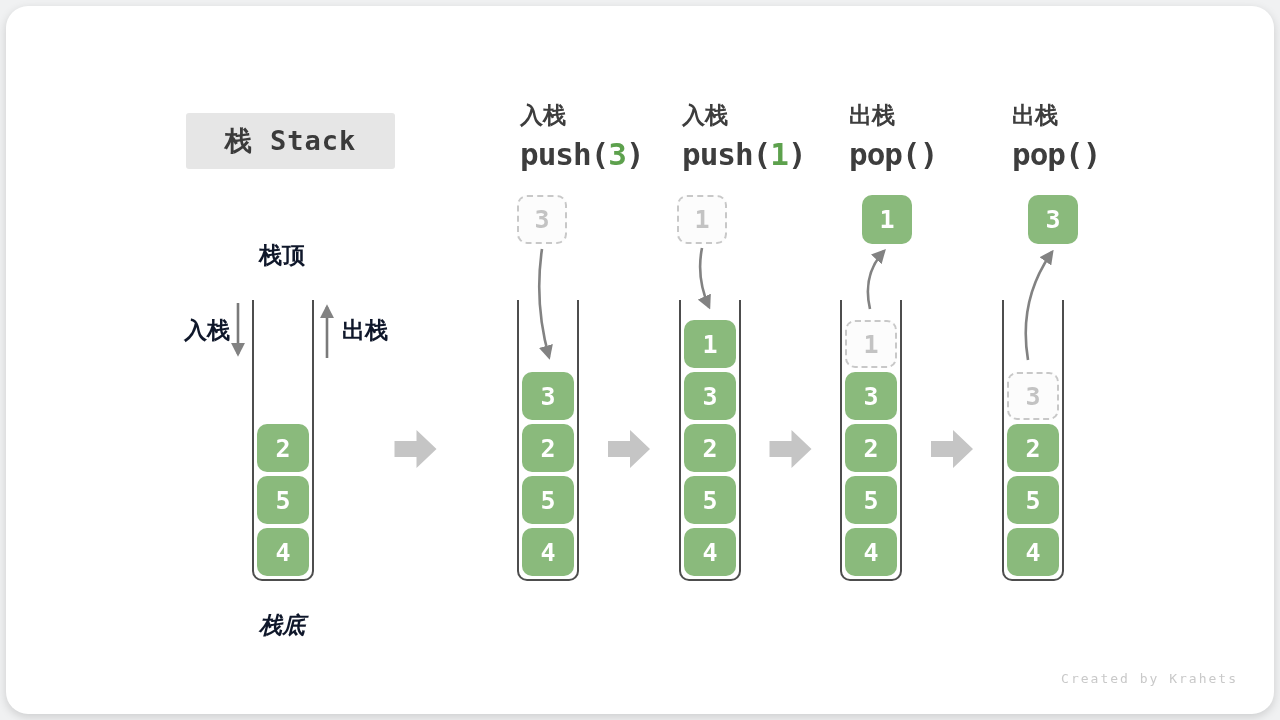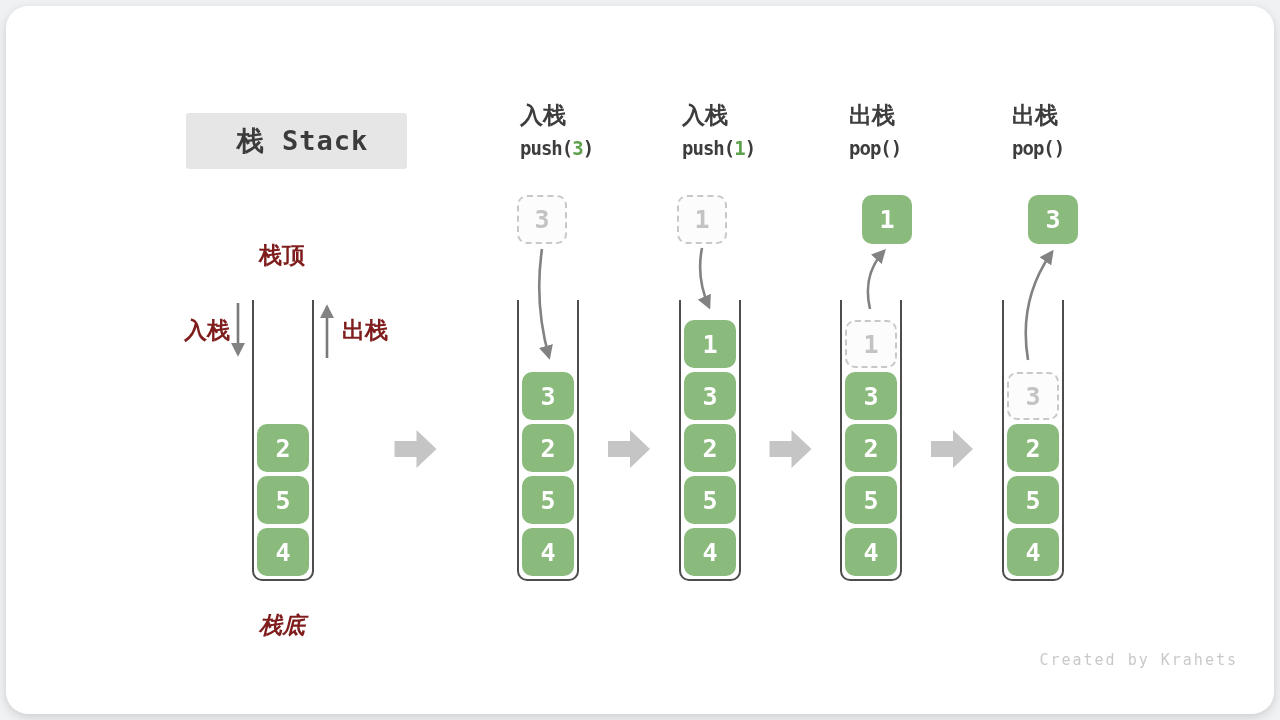--- a/index.html
+++ b/index.html
@@ -2,37 +2,37 @@
 <html style="--green: #8aba7c; --arg-green: #5da14d;"><head>
 <meta charset="utf-8">
 <style>
   html,body{margin:0;padding:0;background:#f0f1f2;}
   .stage{position:relative;width:1280px;height:720px;background:#f0f1f2;overflow:hidden;
          font-family:"DejaVu Sans Mono","DejaVu Sans","Liberation Sans",sans-serif;}
   .card{position:absolute;left:6px;top:6px;width:1268px;height:708px;background:#ffffff;
         border-radius:22px;box-shadow:0 3px 10px rgba(0,0,0,.15);}
   .title-box{position:absolute;left:186px;top:113px;width:209px;height:56px;background:#e6e6e6;
         border-radius:3px;display:flex;align-items:center;justify-content:center;
-        font-size:27px;font-weight:bold;color:#3b3b3b;letter-spacing:1px;padding-left:12px;}
-  .lbl{position:absolute;color:#7f1d1d;font-weight:bold;font-size:23px;line-height:1;white-space:nowrap;}
+        font-size:27px;font-weight:bold;color:#3b3b3b;letter-spacing:1px;}
+  .lbl{position:absolute;color:#0f172a;font-weight:bold;font-size:23px;line-height:1;white-space:nowrap;}
   .op-label{position:absolute;top:104px;white-space:nowrap;}
   .op-action{font-size:23px;color:#3d3d3d;font-weight:bold;line-height:1;margin-bottom:12px;}
-  .op-code{font-size:19px;color:#3d3d3d;font-weight:600;line-height:1;letter-spacing:-1px;}
+  .op-code{font-size:31px;color:#3d3d3d;font-weight:600;line-height:1;letter-spacing:-1px;}
   .op-arg{color:var(--arg-green,#5da14d);font-weight:bold;}
   .well{position:absolute;top:300px;width:62px;height:281px;border:2px solid #4d4d4d;border-top:none;
         border-radius:0 0 10px 10px;box-sizing:border-box;background:#ffffff;}
   .block{position:absolute;width:52px;height:48px;border-radius:10px;box-sizing:border-box;
         display:flex;align-items:center;justify-content:center;font-size:25px;font-weight:bold;}
   .block.solid{background:var(--green,#8aba7c);color:#ffffff;}
   .block.ghost{border:2px dashed #c8c8c8;color:#c3c3c3;background:#fcfcfc;}
   .floatbox{position:absolute;top:195px;width:50px;height:49px;border-radius:10px;box-sizing:border-box;
         display:flex;align-items:center;justify-content:center;font-size:25px;font-weight:bold;}
   .floatbox.solid{background:var(--green,#8aba7c);color:#ffffff;}
   .floatbox.ghost{border:2px dashed #c8c8c8;color:#c3c3c3;background:#fcfcfc;}
-  .watermark{position:absolute;right:42px;top:651px;font-size:15px;color:#c9c9c9;letter-spacing:2px;}
+  .watermark{position:absolute;right:42px;top:671px;font-size:13px;color:#c9c9c9;letter-spacing:2px;}
   svg.overlay{position:absolute;left:0;top:0;pointer-events:none;}
 </style>
 </head>
 <body>
 
 <div class="stage">
   <div class="card"></div>
 
   <div class="title-box">栈 Stack</div>
 

